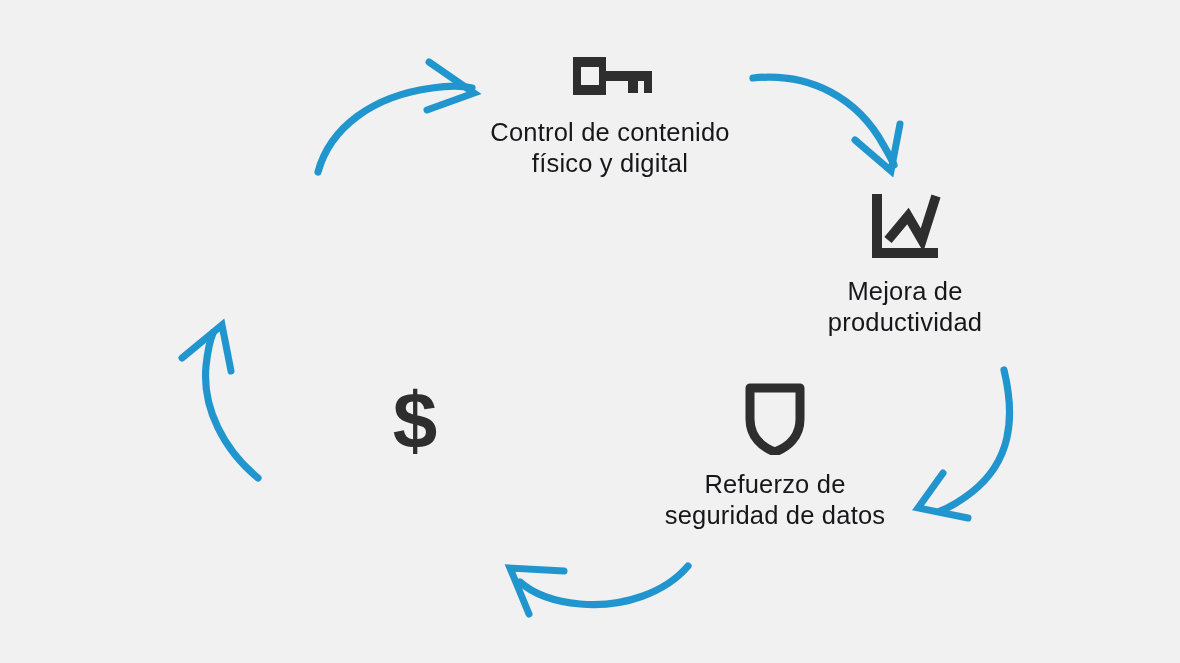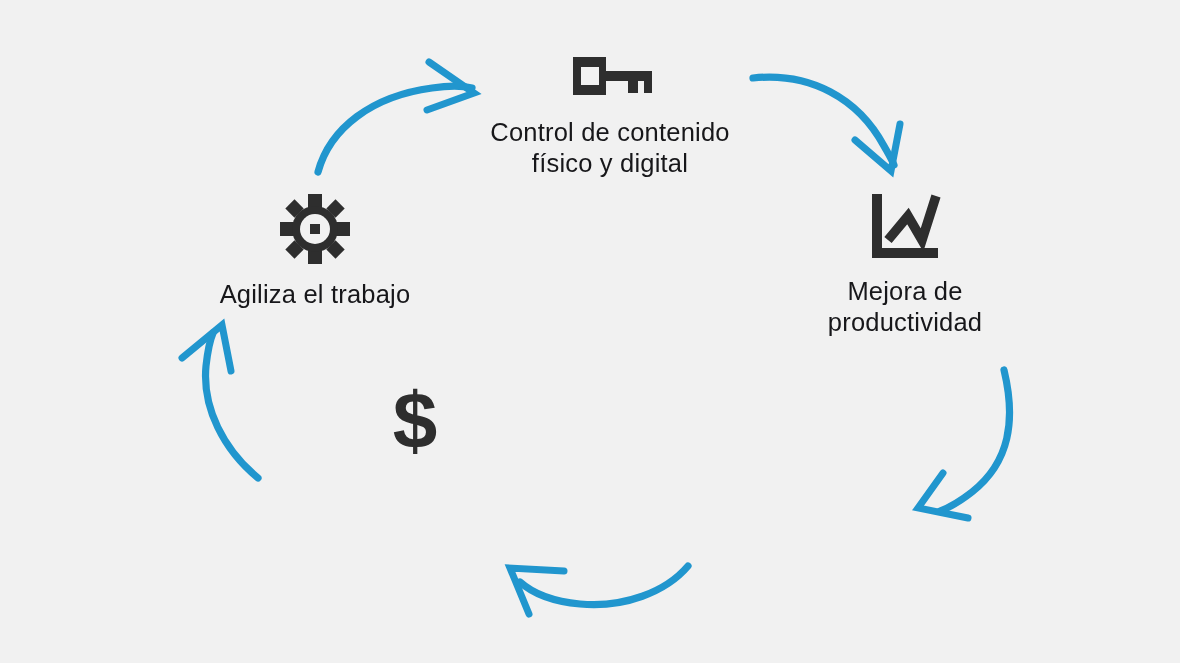--- a/index.html
+++ b/index.html
@@ -109,43 +109,32 @@
     <span class="node-icon">
       <svg width="84" height="46" viewBox="0 0 84 46" xmlns="http://www.w3.org/2000/svg">
         <path d="M5,10 L5,40 L38,40 L38,26 L60,26 L60,38 L70,38 L70,26 L76,26 L76,38 L84,38 L84,16 L38,16 L38,2 L5,2 Z" fill="#2e2e2e"></path>
         <rect x="13" y="12" width="18" height="18" fill="#f1f1f1"></rect>
       </svg>
     </span>
     <span class="node-label">Control de contenido
 físico y digital</span>
   </div>
 
+  <div class="node" id="node-security">
+    <span class="node-icon">
+      <svg width="62" height="72" viewBox="0 0 62 72" xmlns="http://www.w3.org/2000/svg">
+        <path d="M6,5 L56,5 L56,36 C56,54 44,64 31,69 C18,64 6,54 6,36 Z" fill="none" stroke="#2e2e2e" stroke-width="9" stroke-linejoin="round"></path>
+      </svg>
+    </span>
+    <span class="node-label">Refuerzo de
+seguridad de datos</span>
+  </div>
 
   <div class="node" id="node-costs">
     <span class="node-icon">
       <svg width="52" height="80" viewBox="0 0 52 80" xmlns="http://www.w3.org/2000/svg">
         <text x="26" y="68" text-anchor="middle" font-family="'Liberation Sans', sans-serif" font-size="80" font-weight="bold" fill="#2e2e2e">$</text>
       </svg>
     </span>
   </div>
 
-  <div class="node" id="node-work">
-    <span class="node-icon">
-      <svg width="72" height="72" viewBox="0 0 72 72" xmlns="http://www.w3.org/2000/svg">
-        <g fill="#2e2e2e">
-          <rect x="29" y="1" width="14" height="14"></rect>
-          <rect x="29" y="57" width="14" height="14"></rect>
-          <rect x="1" y="29" width="14" height="14"></rect>
-          <rect x="57" y="29" width="14" height="14"></rect>
-          <rect x="9" y="9" width="13" height="13" transform="rotate(45 15.5 15.5)"></rect>
-          <rect x="50" y="9" width="13" height="13" transform="rotate(45 56.5 15.5)"></rect>
-          <rect x="9" y="50" width="13" height="13" transform="rotate(45 15.5 56.5)"></rect>
-          <rect x="50" y="50" width="13" height="13" transform="rotate(45 56.5 56.5)"></rect>
-        </g>
-        <circle cx="36" cy="36" r="23" fill="#2e2e2e"></circle>
-        <circle cx="36" cy="36" r="15" fill="#f1f1f1"></circle>
-        <rect x="31" y="31" width="10" height="10" fill="#2e2e2e"></rect>
-      </svg>
-    </span>
-    <span class="node-label">Agiliza el trabajo</span>
-  </div>
 
 </div>
 
 </body></html>

